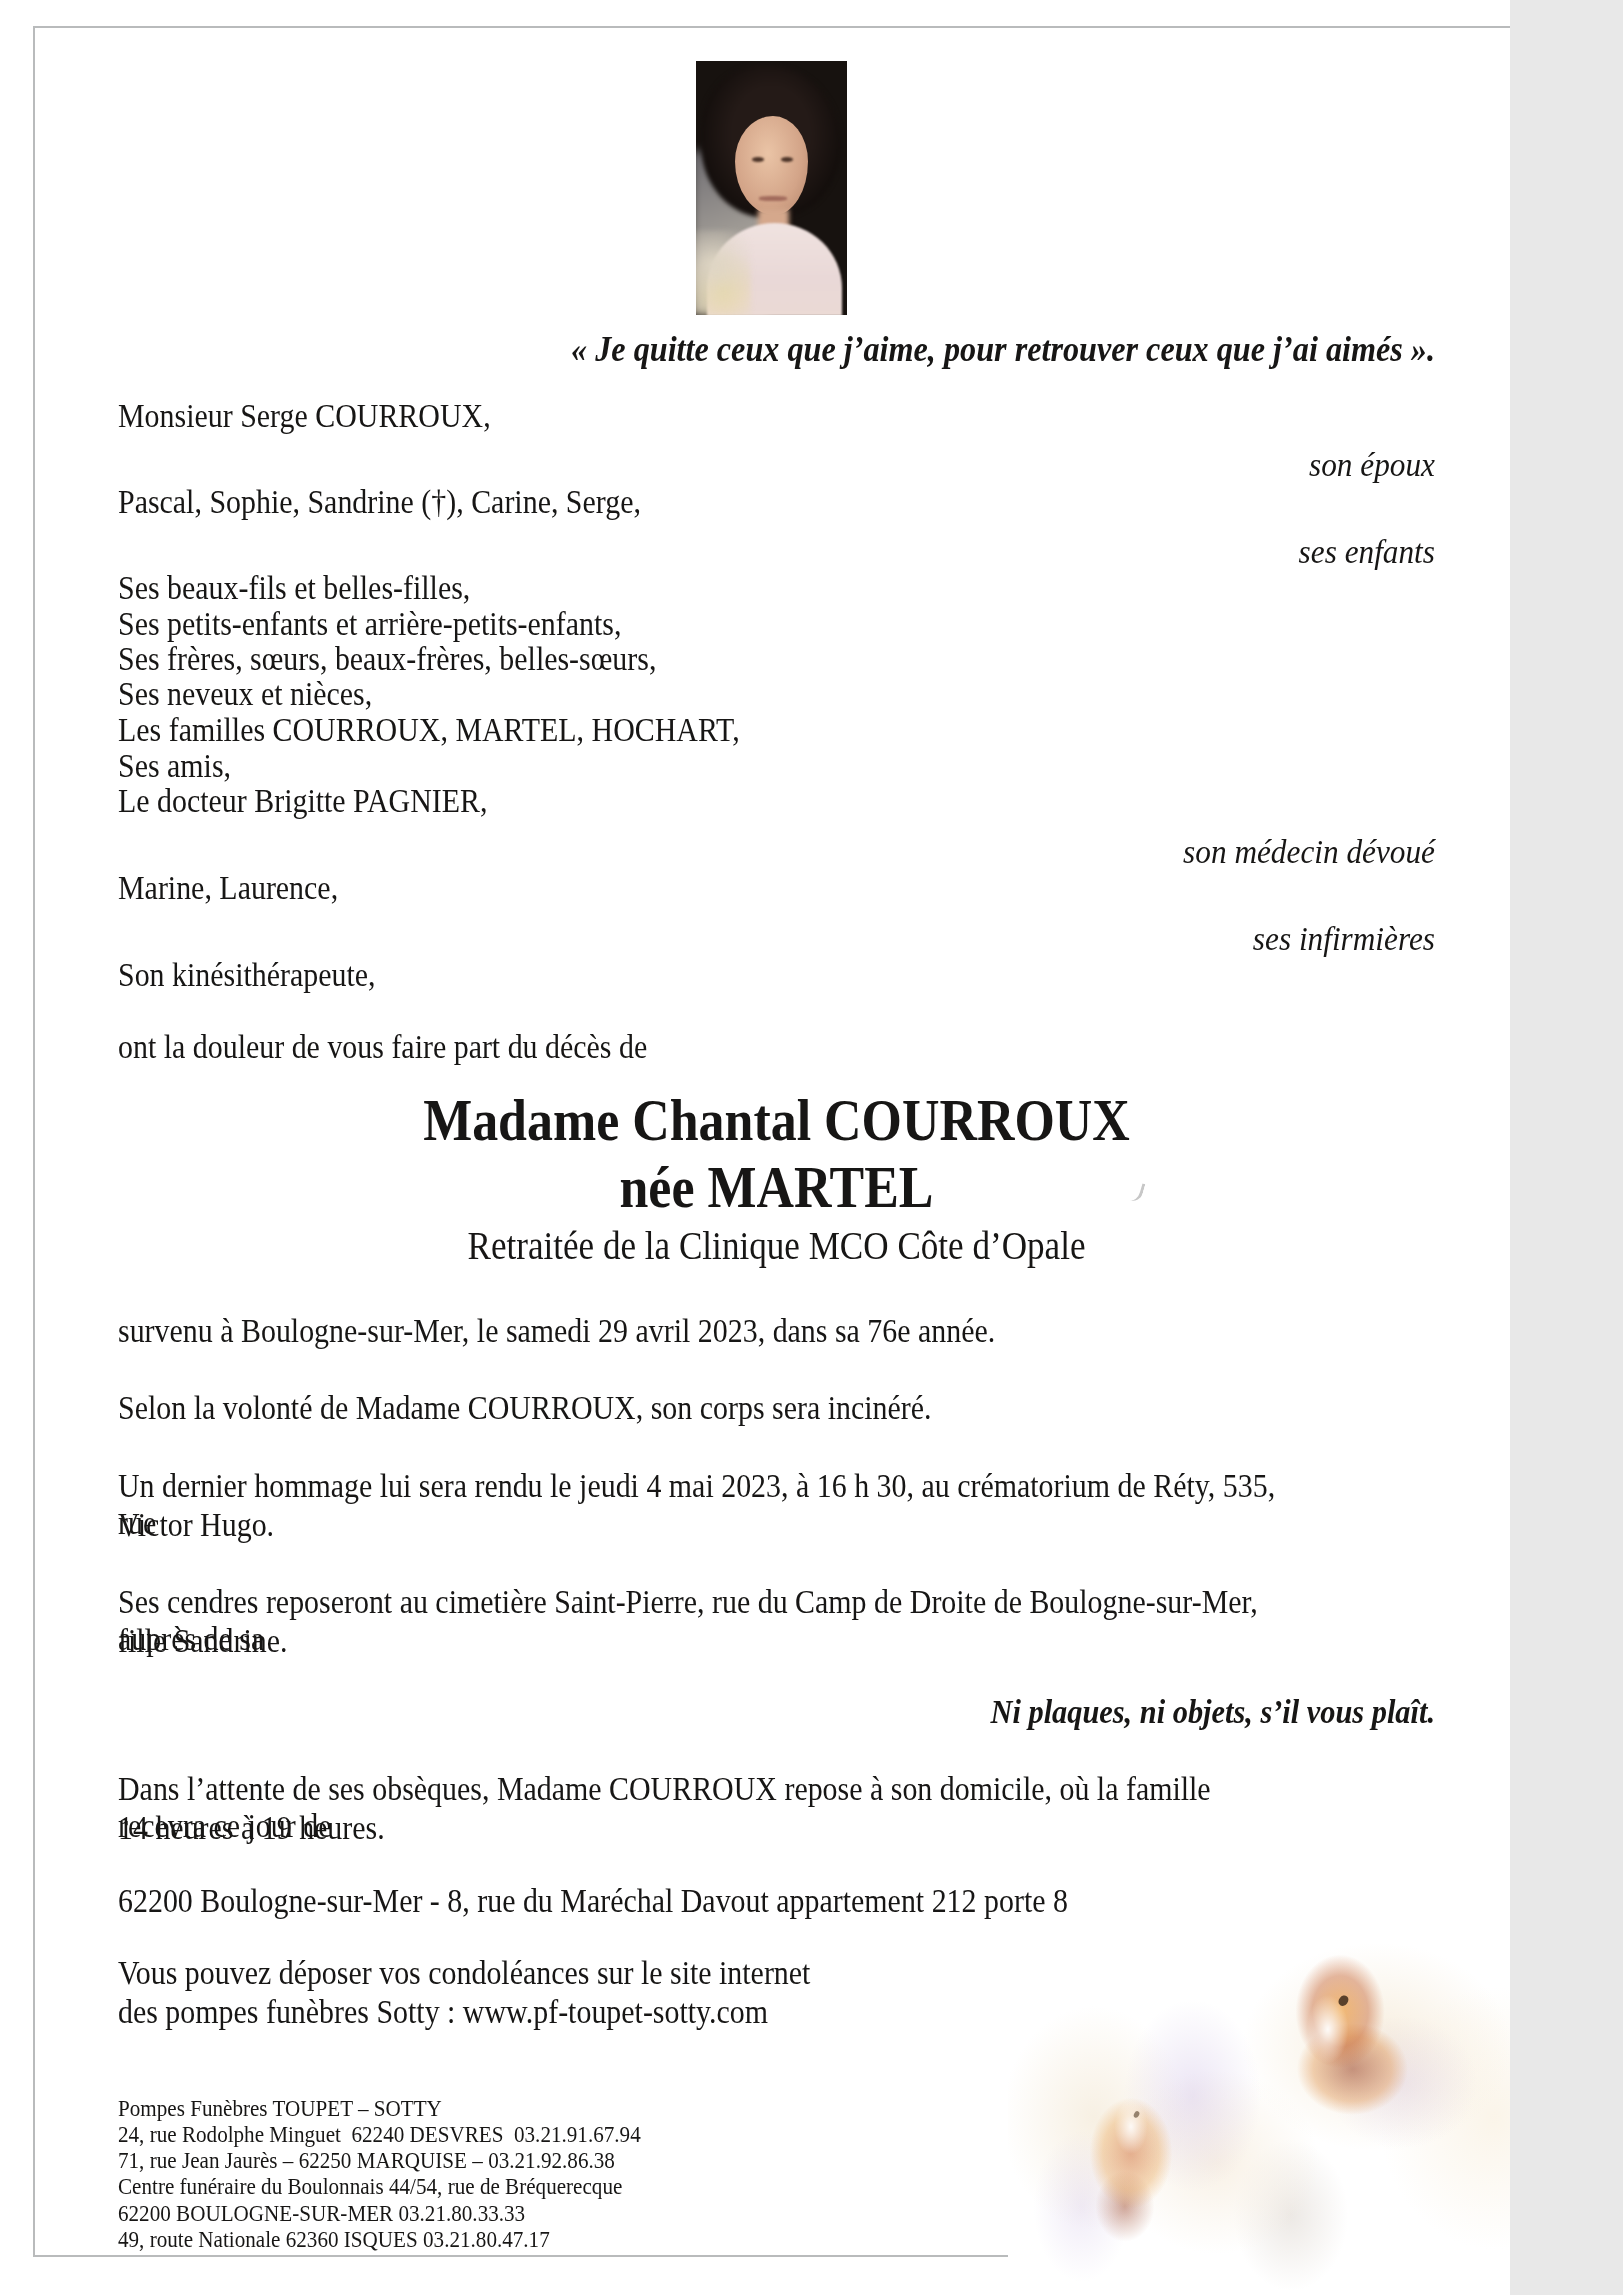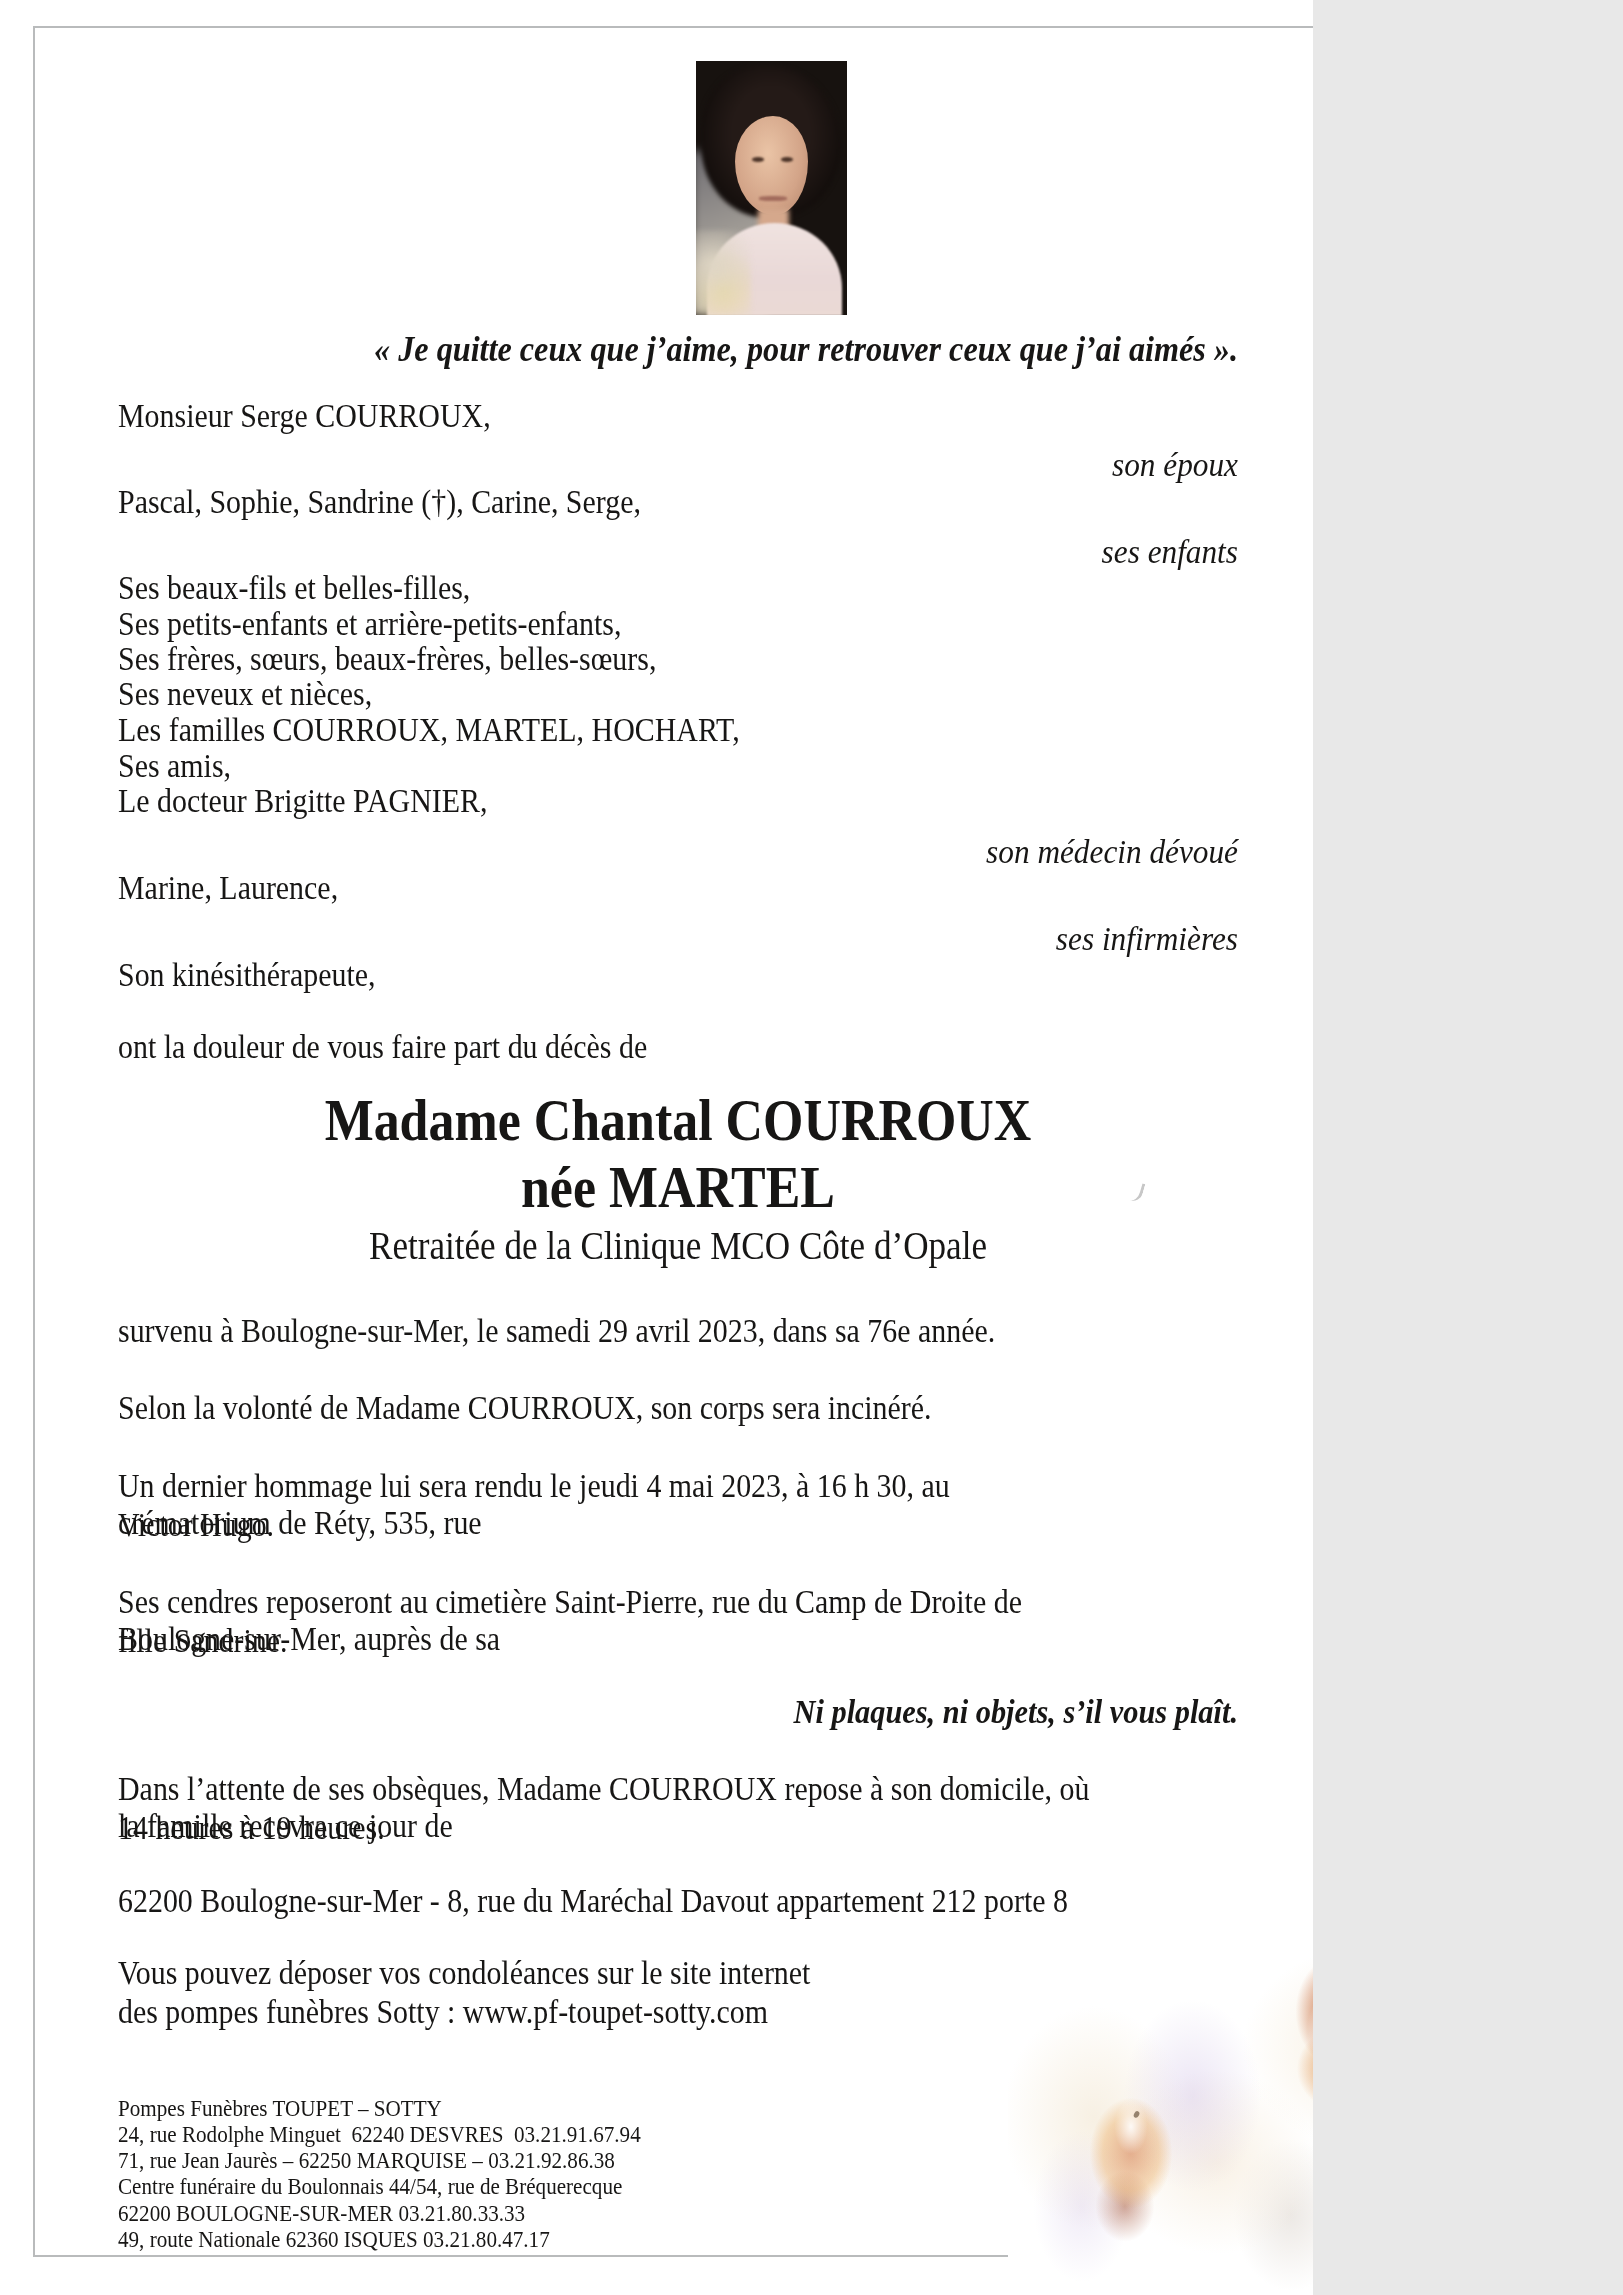--- a/index.html
+++ b/index.html
@@ -1,17 +1,17 @@
 <!DOCTYPE html>
 <html lang="fr" style="font-size:10.5px"><head>
 <meta charset="utf-8">
 <style>
   html,body{margin:0;padding:0;background:#e8e8e8;}
   .page{
-    position:relative;width:1313px;height:2295px;background:#ffffff;
+    position:relative;width:1510px;height:2295px;background:#ffffff;
     overflow:hidden;font-family:"Liberation Serif","DejaVu Serif",serif;color:#171615;
   }
   .frame{
     position:absolute;left:33px;top:26px;width:1555px;height:2231px;
     box-sizing:border-box;border:2px solid #b9bbbc;z-index:0;
   }
   
   .ln{
     position:absolute;left:118px;right:75px;z-index:2;
     font-size:34px;line-height:1.1;letter-spacing:0;

